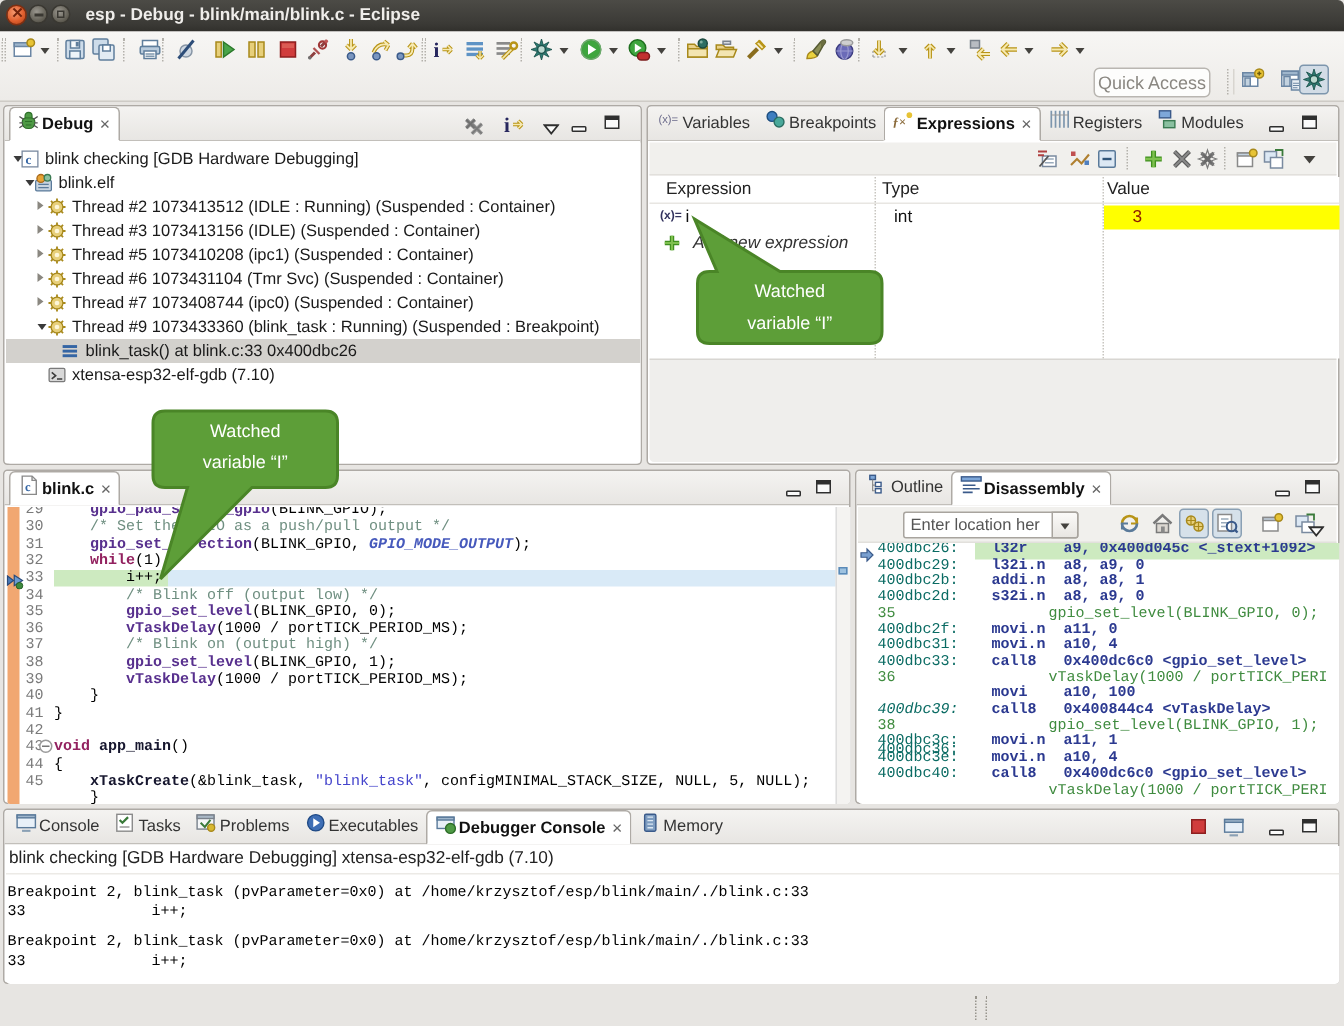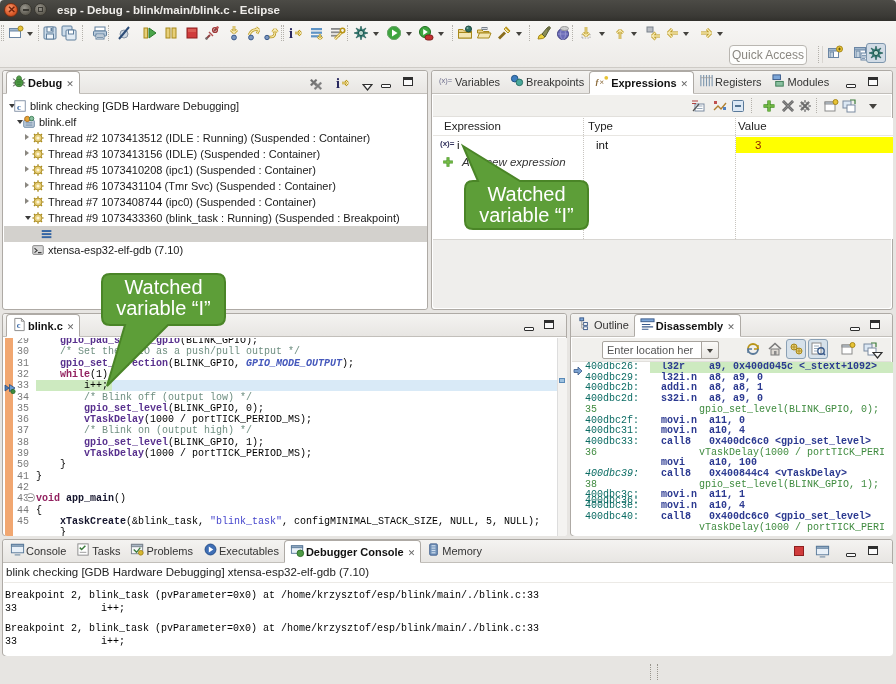--- a/index.html
+++ b/index.html
@@ -34,21 +34,21 @@
 .fnb { font-weight:bold; color:#16162e; }
 .cm { color:#6f8f81; }
 .str { color:#4444cc; }
 .mac { font-style:italic; font-weight:bold; color:#4659bc; }
 .lnum { position:absolute; font-family:"Liberation Mono", monospace; font-size:10px; color:#7a7a7a; text-align:right; width:18px; line-height:11.3px; height:11.3px; }
 .dline { position:absolute; font-family:"Liberation Mono", monospace; font-size:10px; white-space:pre; line-height:10.7px; height:10.7px; }
 .adr { color:#0a6b63;text-align:right; }
 .ins { color:#2b3990; font-weight:bold; }
 .srcg { color:#3f8b3f; }
 .cline { position:absolute; font-family:"Liberation Mono", monospace; font-size:10px; white-space:pre; color:#000; line-height:12px; }
-.callout-text { position:absolute; color:#fff; font-size:20px; text-align:center; line-height:21px; z-index:31; }
+.callout-text { position:absolute; color:#fff; font-size:12px; text-align:center; line-height:21px; z-index:31; }
 </style>
 </head>
 <body>
 <div id="titlebar">
   <div class="tbtn" style="left:4px; background:radial-gradient(circle at 40% 35%, #f59a70, #e05f2e 55%, #a63d14); border:1px solid #7d2f12; width:14px; height:14px;"></div>
   <div class="tbtn" style="left:19px; background:radial-gradient(circle at 40% 35%, #9a978f, #5d5a50 70%); border:1px solid #3a3832; width:13px; height:13px;"></div>
   <div class="tbtn" style="left:34px; background:radial-gradient(circle at 40% 35%, #9a978f, #5d5a50 70%); border:1px solid #3a3832; width:13px; height:13px;"></div>
   <div style="position:absolute;left:7.5px;top:6px;width:8px;height:8px;color:#71230c;font-size:10px;line-height:8px;font-weight:bold;">✕</div>
   <div style="position:absolute;left:22.5px;top:9px;width:6px;height:2px;background:#3a3832;"></div>
   <div style="position:absolute;left:37.5px;top:6.5px;width:5px;height:5px;border:1.5px solid #3a3832;"></div>
@@ -395,20 +395,21 @@
 <div class="trow" style="left:44px; top:115px;">Thread #9 1073433360 (blink_task : Running) (Suspended : Breakpoint)</div>
 <div class="arwD" style="left:21px; top:121px;"></div>
 <div class="ticon" style="left:27px; top:116px;">
         <svg viewBox="0 0 16 16">
           <circle cx="8" cy="8" r="4.5" fill="#e7cf7a" stroke="#a8891b"></circle>
           <path d="M8 3.5 L8 1.5 M8 12.5 L8 14.5 M3.5 8 L1.5 8 M12.5 8 L14.5 8 M4.8 4.8 L3.4 3.4 M11.2 11.2 L12.6 12.6 M11.2 4.8 L12.6 3.4 M4.8 11.2 L3.4 12.6" stroke="#a8891b" stroke-width="1.4"></path>
           <circle cx="8" cy="8" r="1.8" fill="#fdf6d8"></circle>
         </svg>
       </div>
 <div style="position:absolute; left:0; top:131px; width:423px; height:16px; background:#d3d1cd;"></div>
+<div class="trow" style="left:53px; top:131px;">blink_task() at blink.c:33 0x400dbc26</div>
 <div class="ticon" style="left:36px; top:132px;">
         <svg viewBox="0 0 16 16">
           <rect x="2" y="3.5" width="11" height="2.2" fill="#3465a4"></rect>
           <rect x="2" y="7" width="11" height="2.2" fill="#3465a4"></rect>
           <rect x="2" y="10.5" width="11" height="2.2" fill="#3465a4"></rect>
         </svg>
       </div>
 <div class="trow" style="left:44px; top:147px;">xtensa-esp32-elf-gdb (7.10)</div>
 <div class="ticon" style="left:27px; top:148px;">
         <svg viewBox="0 0 16 16">
@@ -548,21 +549,21 @@
 <div class="lnum" style="left:7px; top:64.80000000000001px;">35</div>
 <div class="mline" style="left:32px; top:64.80000000000001px;">        <span class="fn">gpio_set_level</span>(BLINK_GPIO, 0);</div>
 <div class="lnum" style="left:7px; top:76.10000000000001px;">36</div>
 <div class="mline" style="left:32px; top:76.10000000000001px;">        <span class="fn">vTaskDelay</span>(1000 / portTICK_PERIOD_MS);</div>
 <div class="lnum" style="left:7px; top:87.4px;">37</div>
 <div class="mline" style="left:32px; top:87.4px;">        <span class="cm">/* Blink on (output high) */</span></div>
 <div class="lnum" style="left:7px; top:98.7px;">38</div>
 <div class="mline" style="left:32px; top:98.7px;">        <span class="fn">gpio_set_level</span>(BLINK_GPIO, 1);</div>
 <div class="lnum" style="left:7px; top:110.0px;">39</div>
 <div class="mline" style="left:32px; top:110.0px;">        <span class="fn">vTaskDelay</span>(1000 / portTICK_PERIOD_MS);</div>
-<div class="lnum" style="left:7px; top:121.30000000000001px;">50</div>
+<div class="lnum" style="left:7px; top:121.30000000000001px;">40</div>
 <div class="mline" style="left:32px; top:121.30000000000001px;">    }</div>
 <div class="lnum" style="left:7px; top:132.60000000000002px;">41</div>
 <div class="mline" style="left:32px; top:132.60000000000002px;">}</div>
 <div class="lnum" style="left:7px; top:143.9px;">42</div>
 <div class="mline" style="left:32px; top:143.9px;"></div>
 <div class="lnum" style="left:7px; top:155.20000000000002px;">43</div>
 <div class="mline" style="left:32px; top:155.20000000000002px;"><span class="k">void</span> <span class="fnb">app_main</span>()</div>
 <div class="lnum" style="left:7px; top:166.5px;">44</div>
 <div class="mline" style="left:32px; top:166.5px;">{</div>
 <div class="lnum" style="left:7px; top:177.8px;">45</div>

